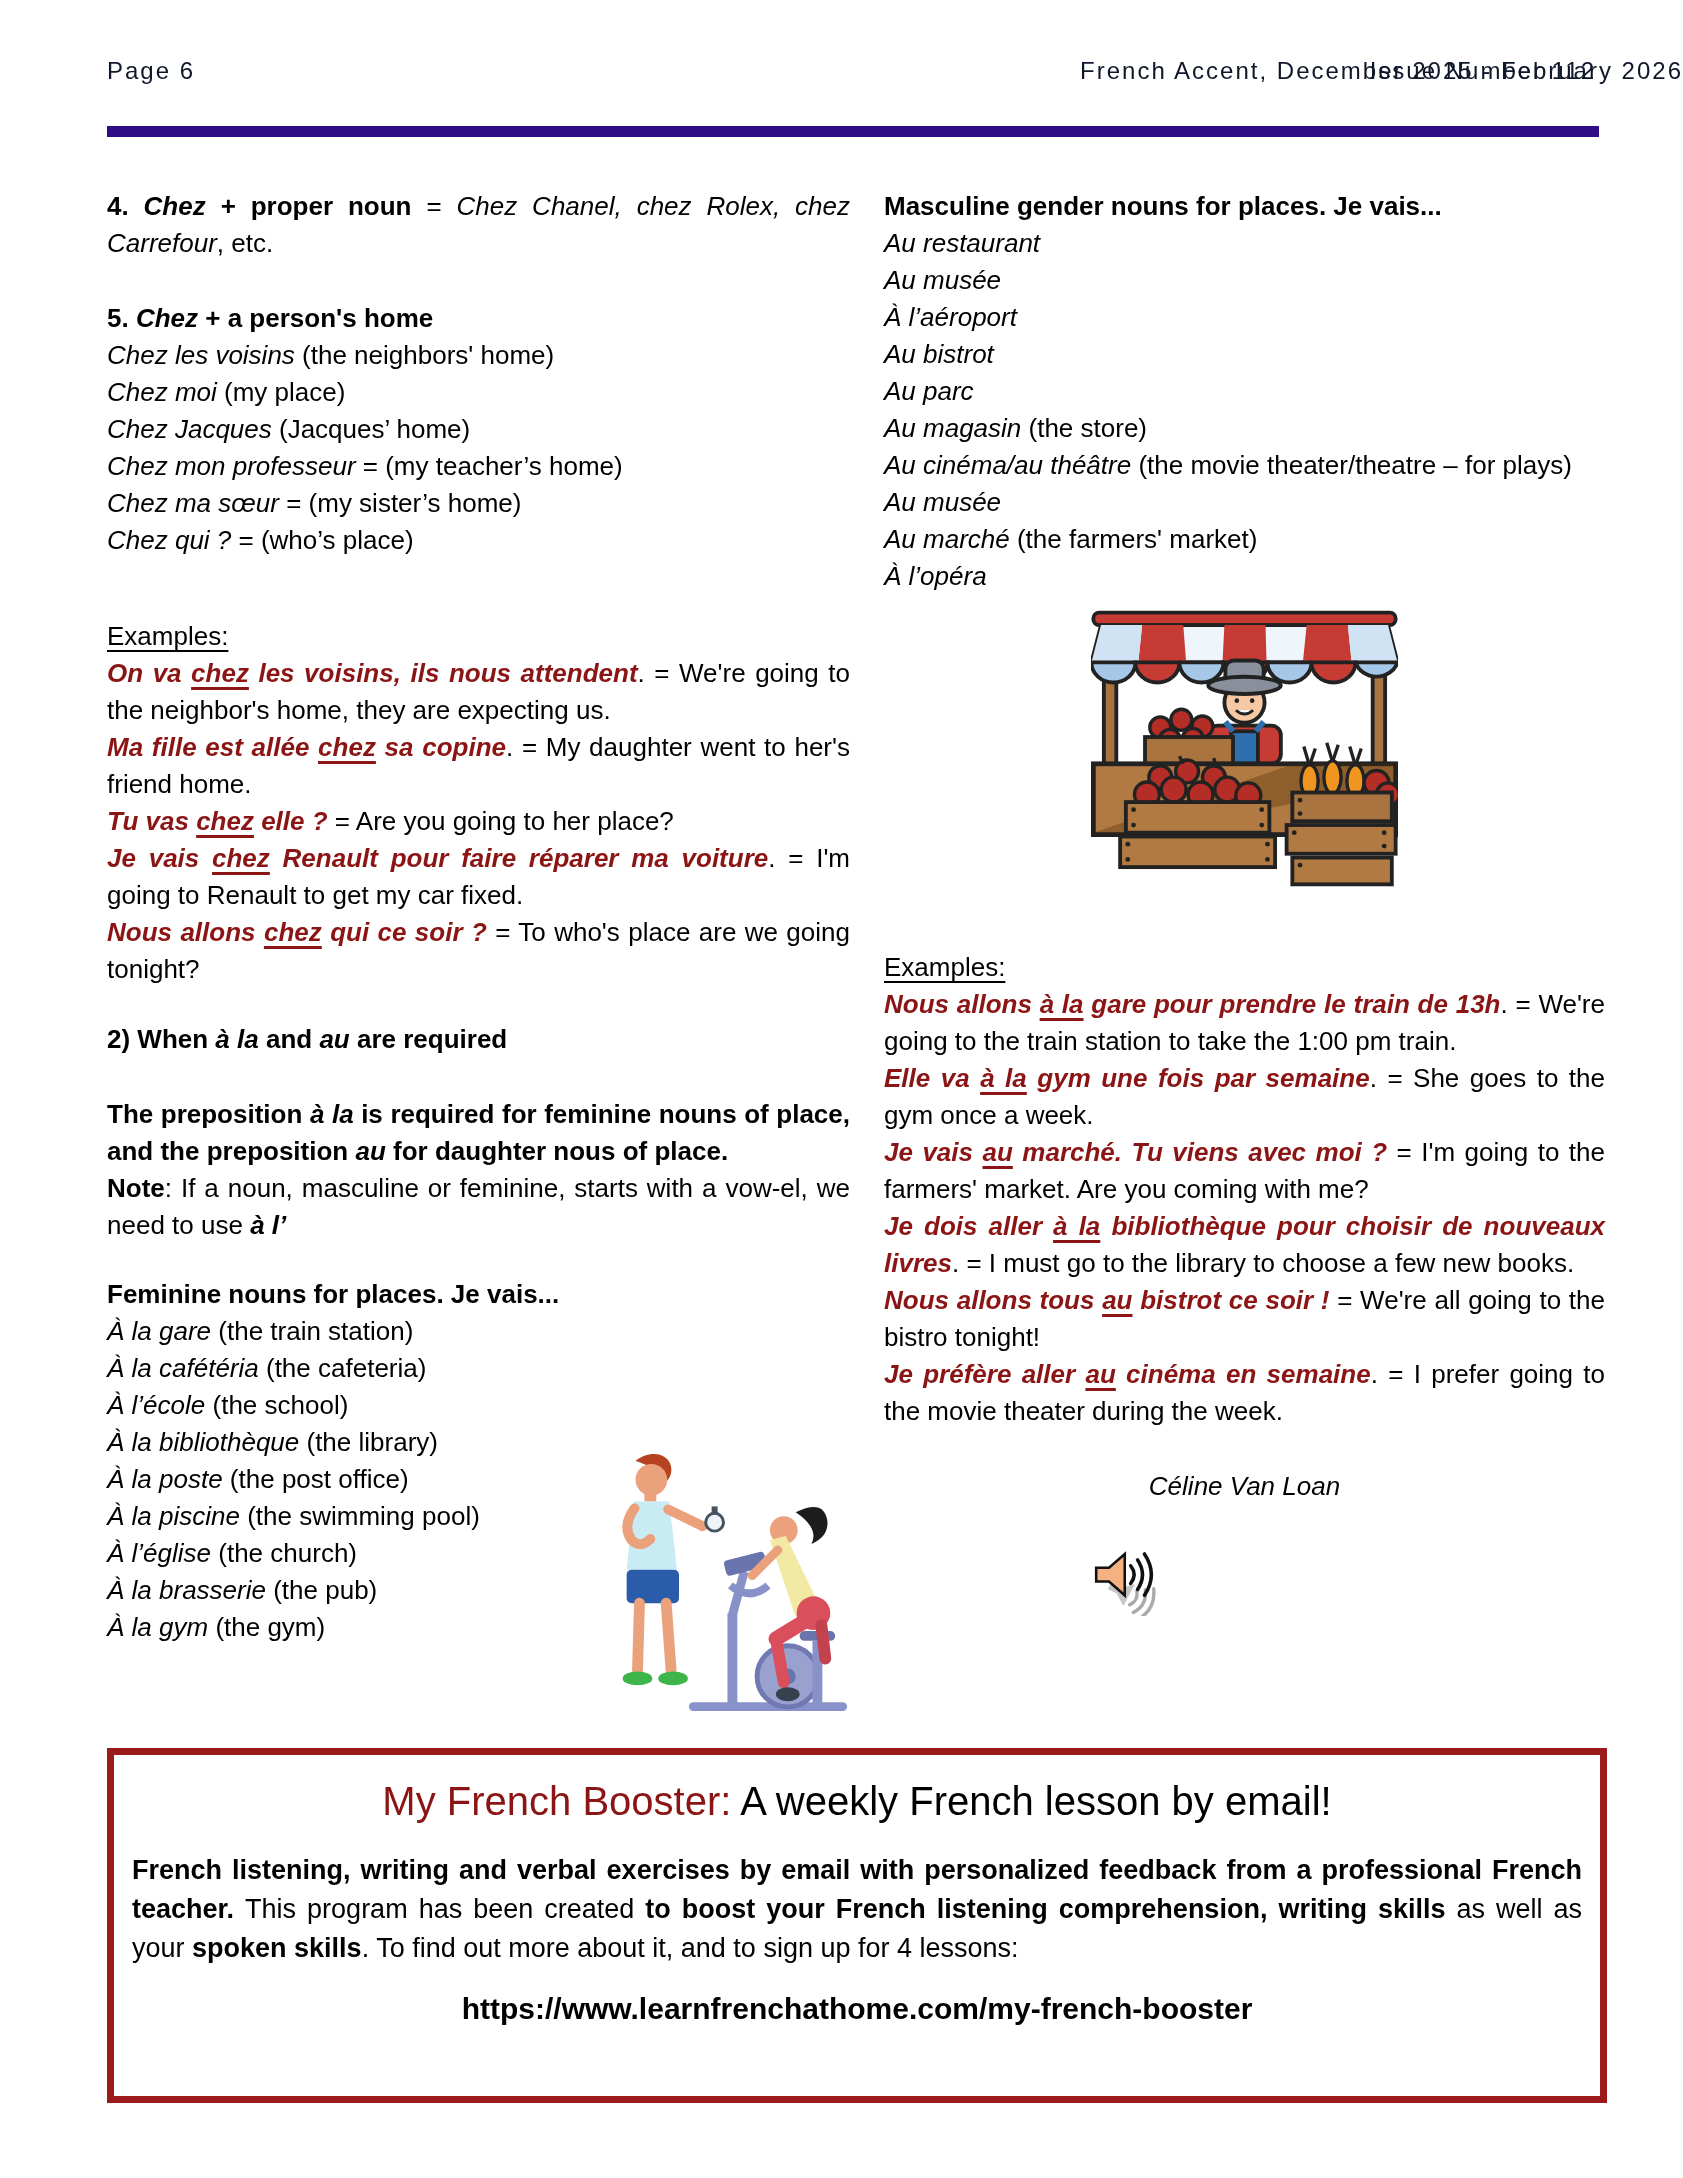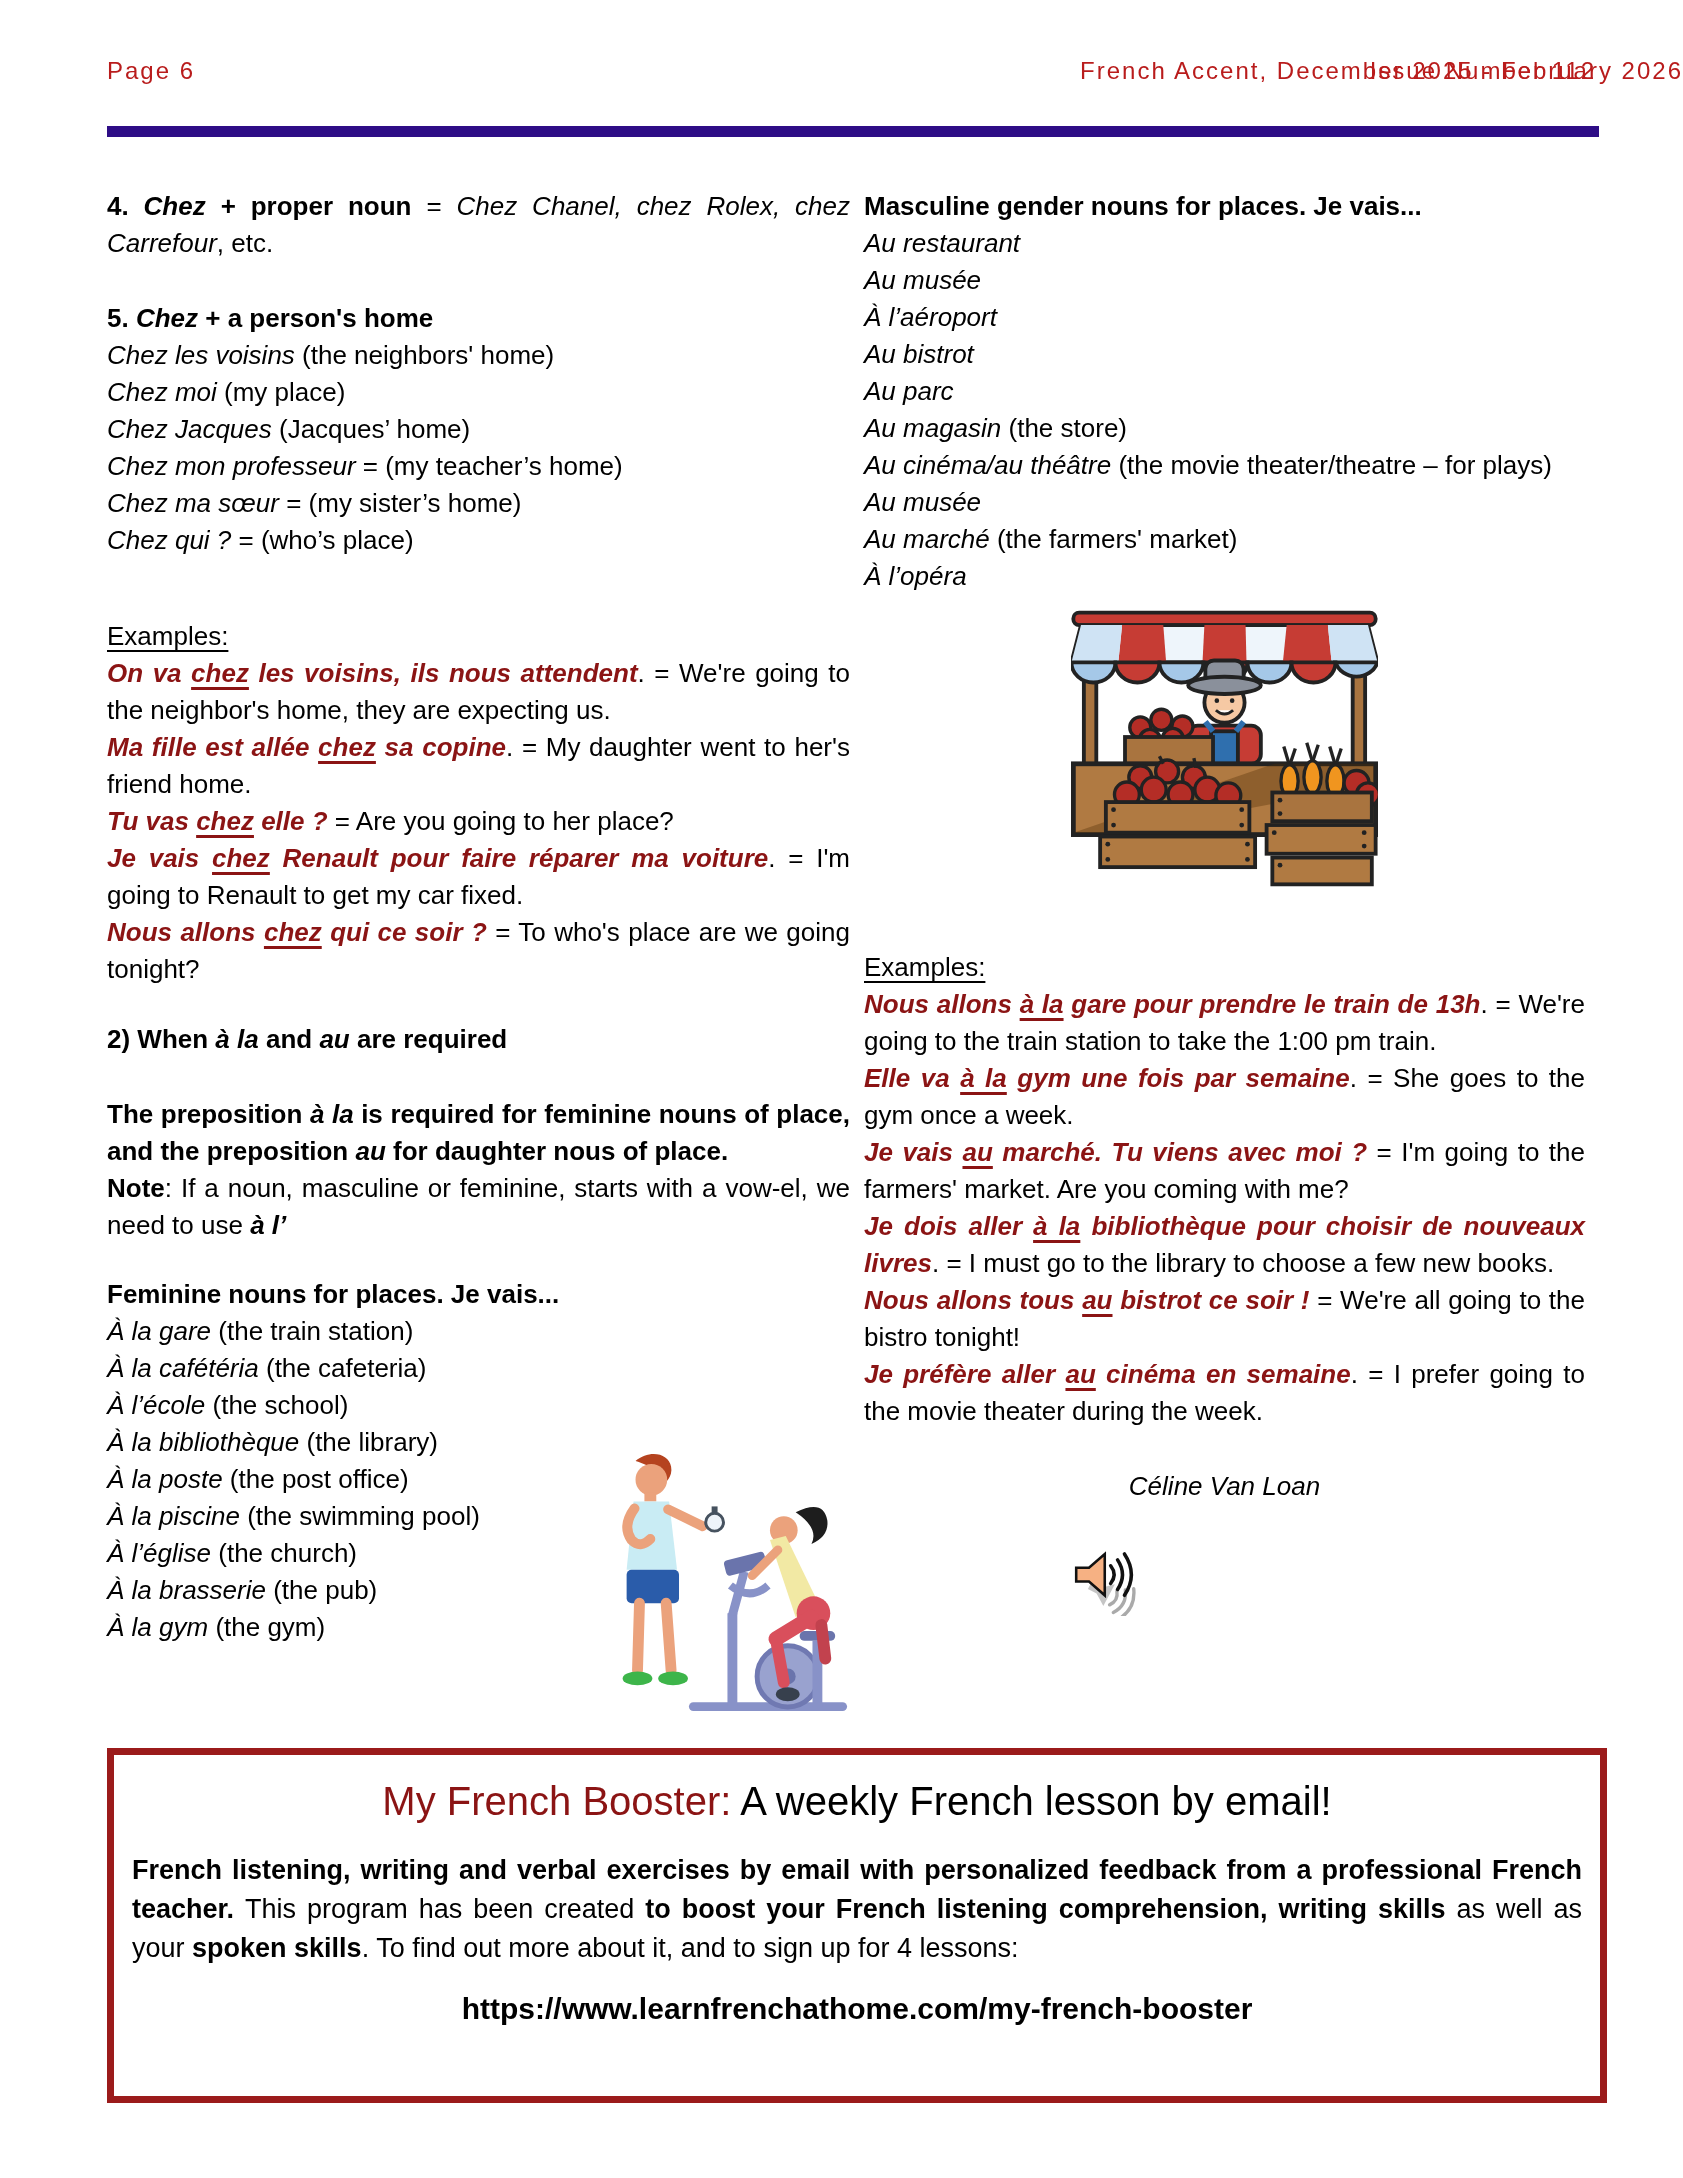--- a/index.html
+++ b/index.html
@@ -7,29 +7,29 @@
     --box-border-red:#9b1b1b;
     --header-rule-purple:#2e0d86;
   }
   html,body{margin:0;padding:0;background:#e8e8e8;}
   .page{
     position:relative;width:1683px;height:2178px;background:#ffffff;
     font-family:"Liberation Sans","DejaVu Sans",sans-serif;color:#000;
     overflow:hidden;margin:0 auto;
   }
   
-  .hdr{position:absolute;top:57px;font-size:24px;letter-spacing:2px;color:#b91c1c;white-space:nowrap;}
+  .hdr{position:absolute;top:57px;font-size:24px;letter-spacing:2px;color:#0f172a;white-space:nowrap;}
   .hdr-left{left:107px;}
   .hdr-center{left:0;right:0;text-align:right;}
   .hdr-right{right:87px;}
   .rule{position:absolute;left:107px;top:126px;width:1492px;height:11px;background:var(--header-rule-purple);}
   
   .col{position:absolute;top:188px;font-size:26px;line-height:37px;}
   .col-left{left:107px;width:743px;}
-  .col-right{left:864px;width:721px;}
+  .col-right{left:884px;width:721px;}
   .col p{margin:0;}
   .just{text-align:justify;}
   .bold{font-weight:700;}
   .gap60{height:59px;}
   .gap38{height:38px;}  .gap33{height:33px;}  .gap32{height:32px;}
   
   .seg-r{}
   .seg-b{font-weight:700;}
   .seg-i{font-style:italic;}
   .seg-bi{font-weight:700;font-style:italic;}

